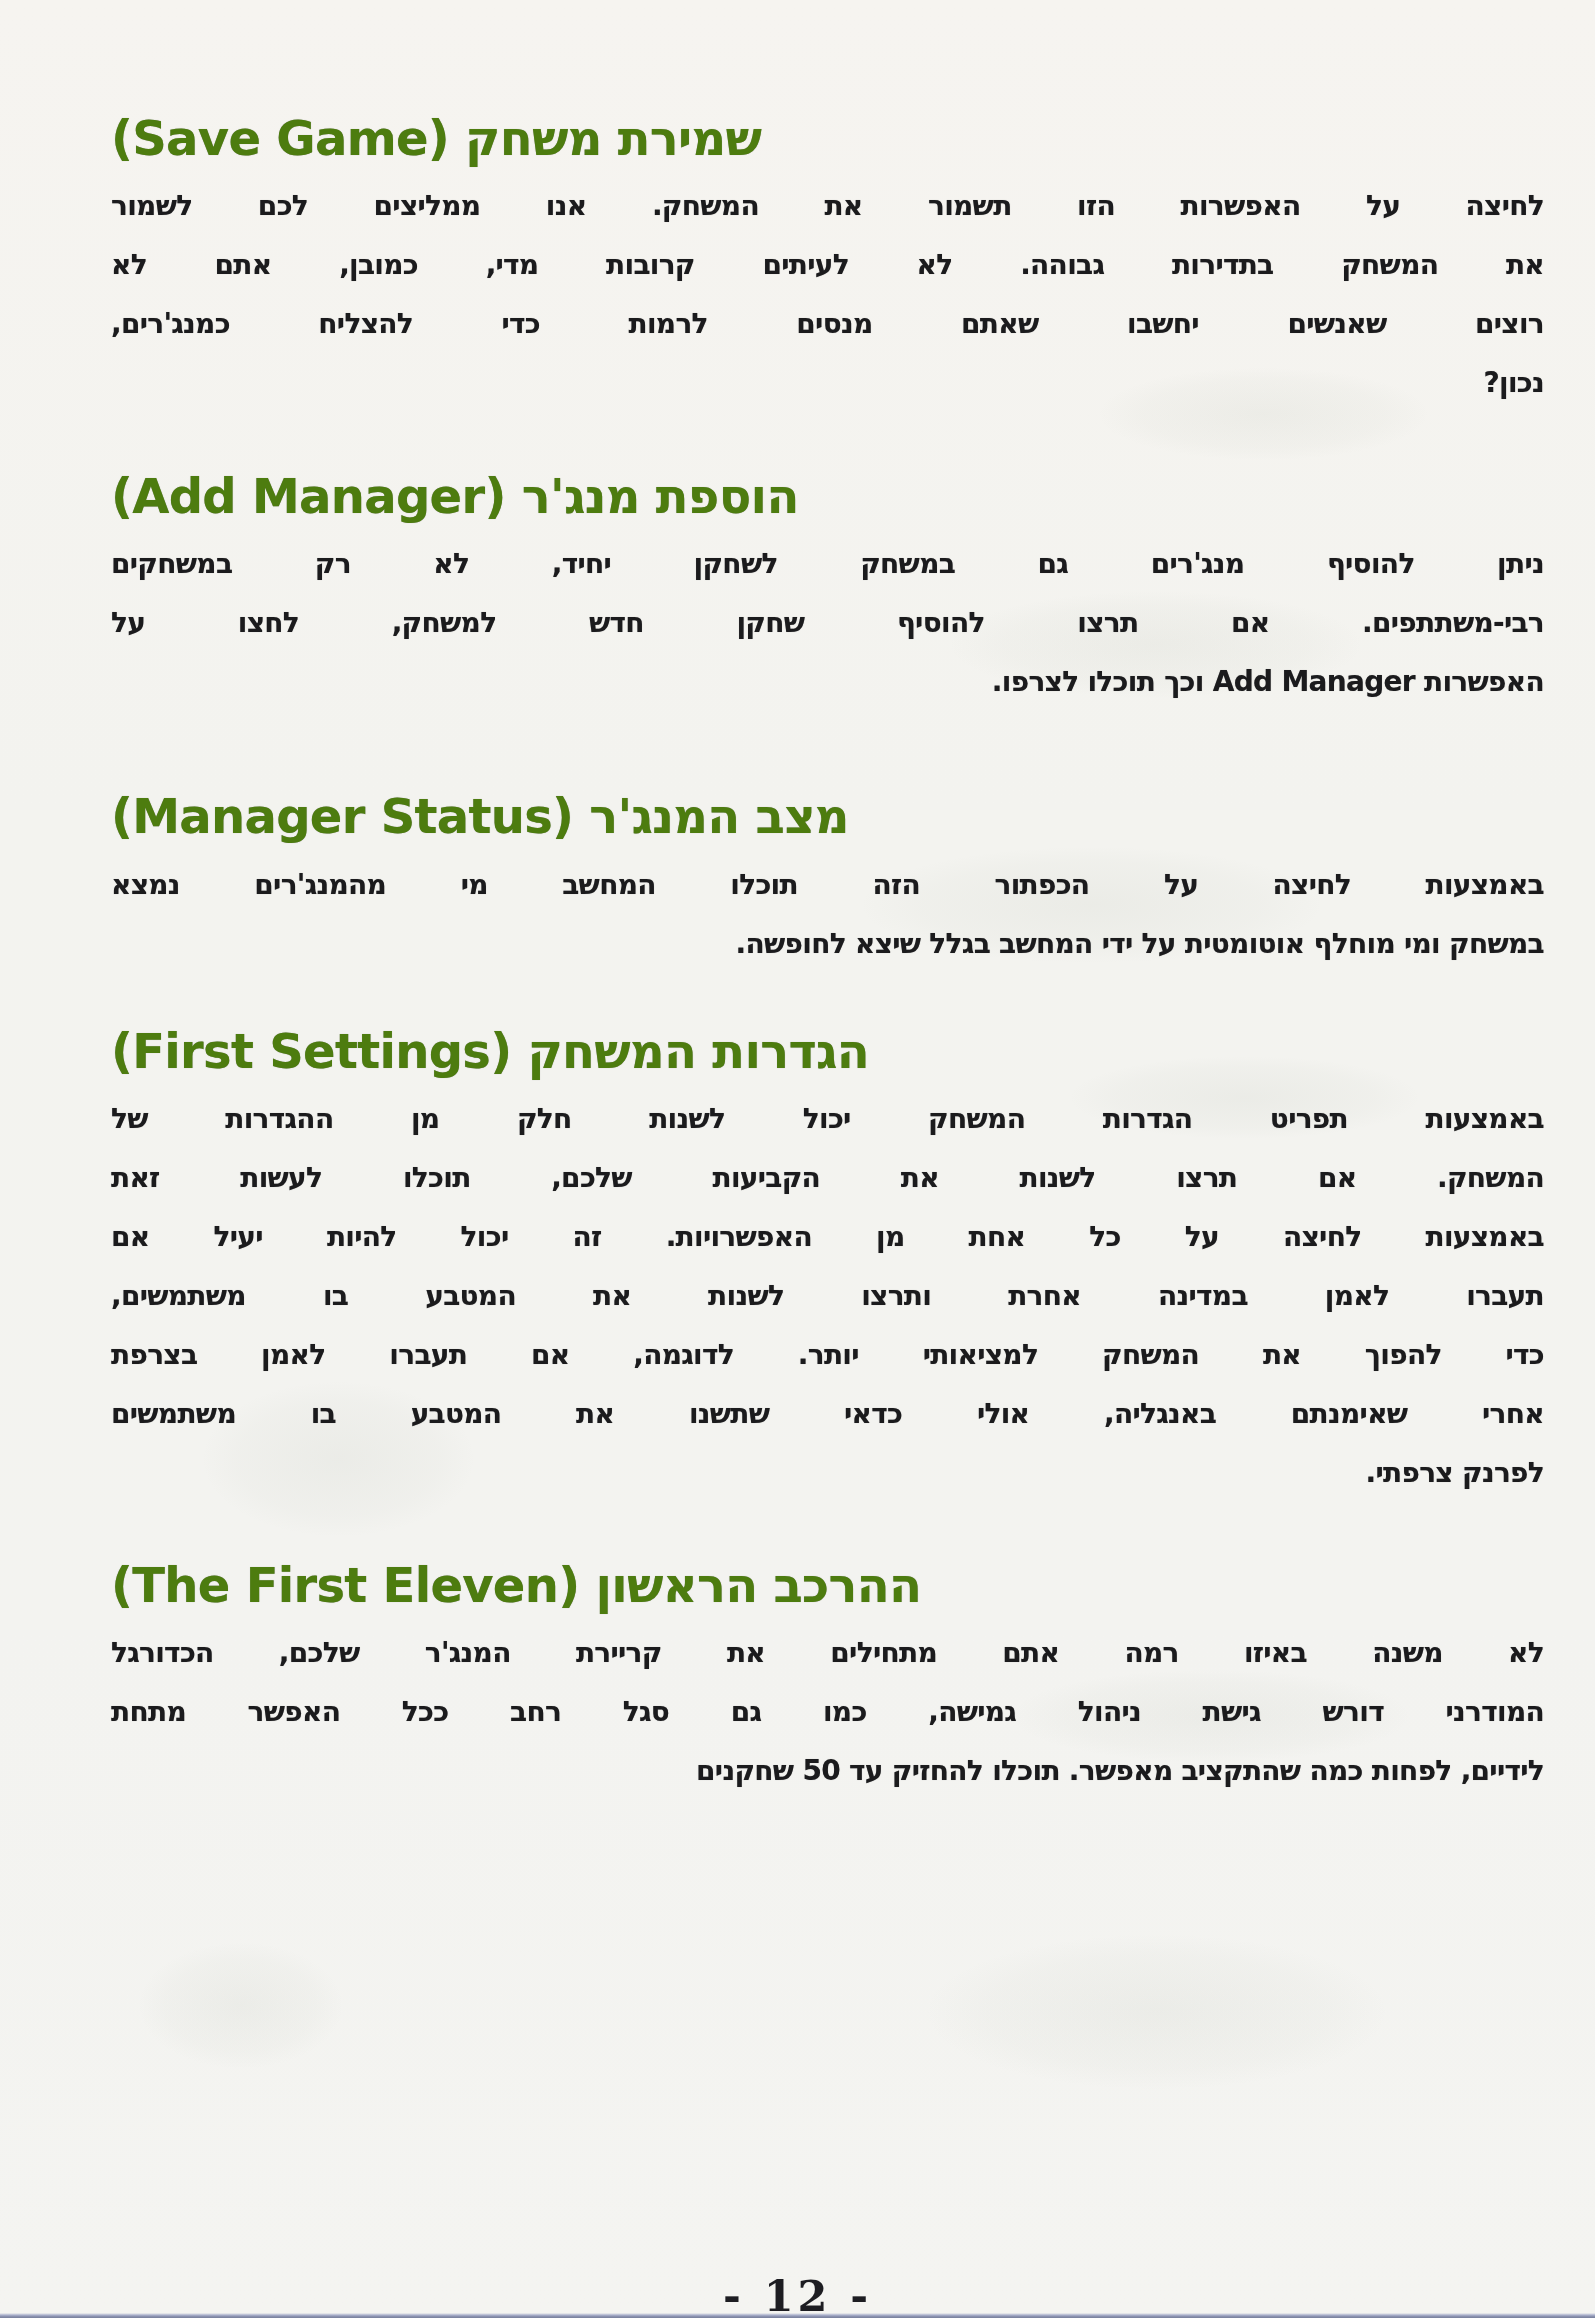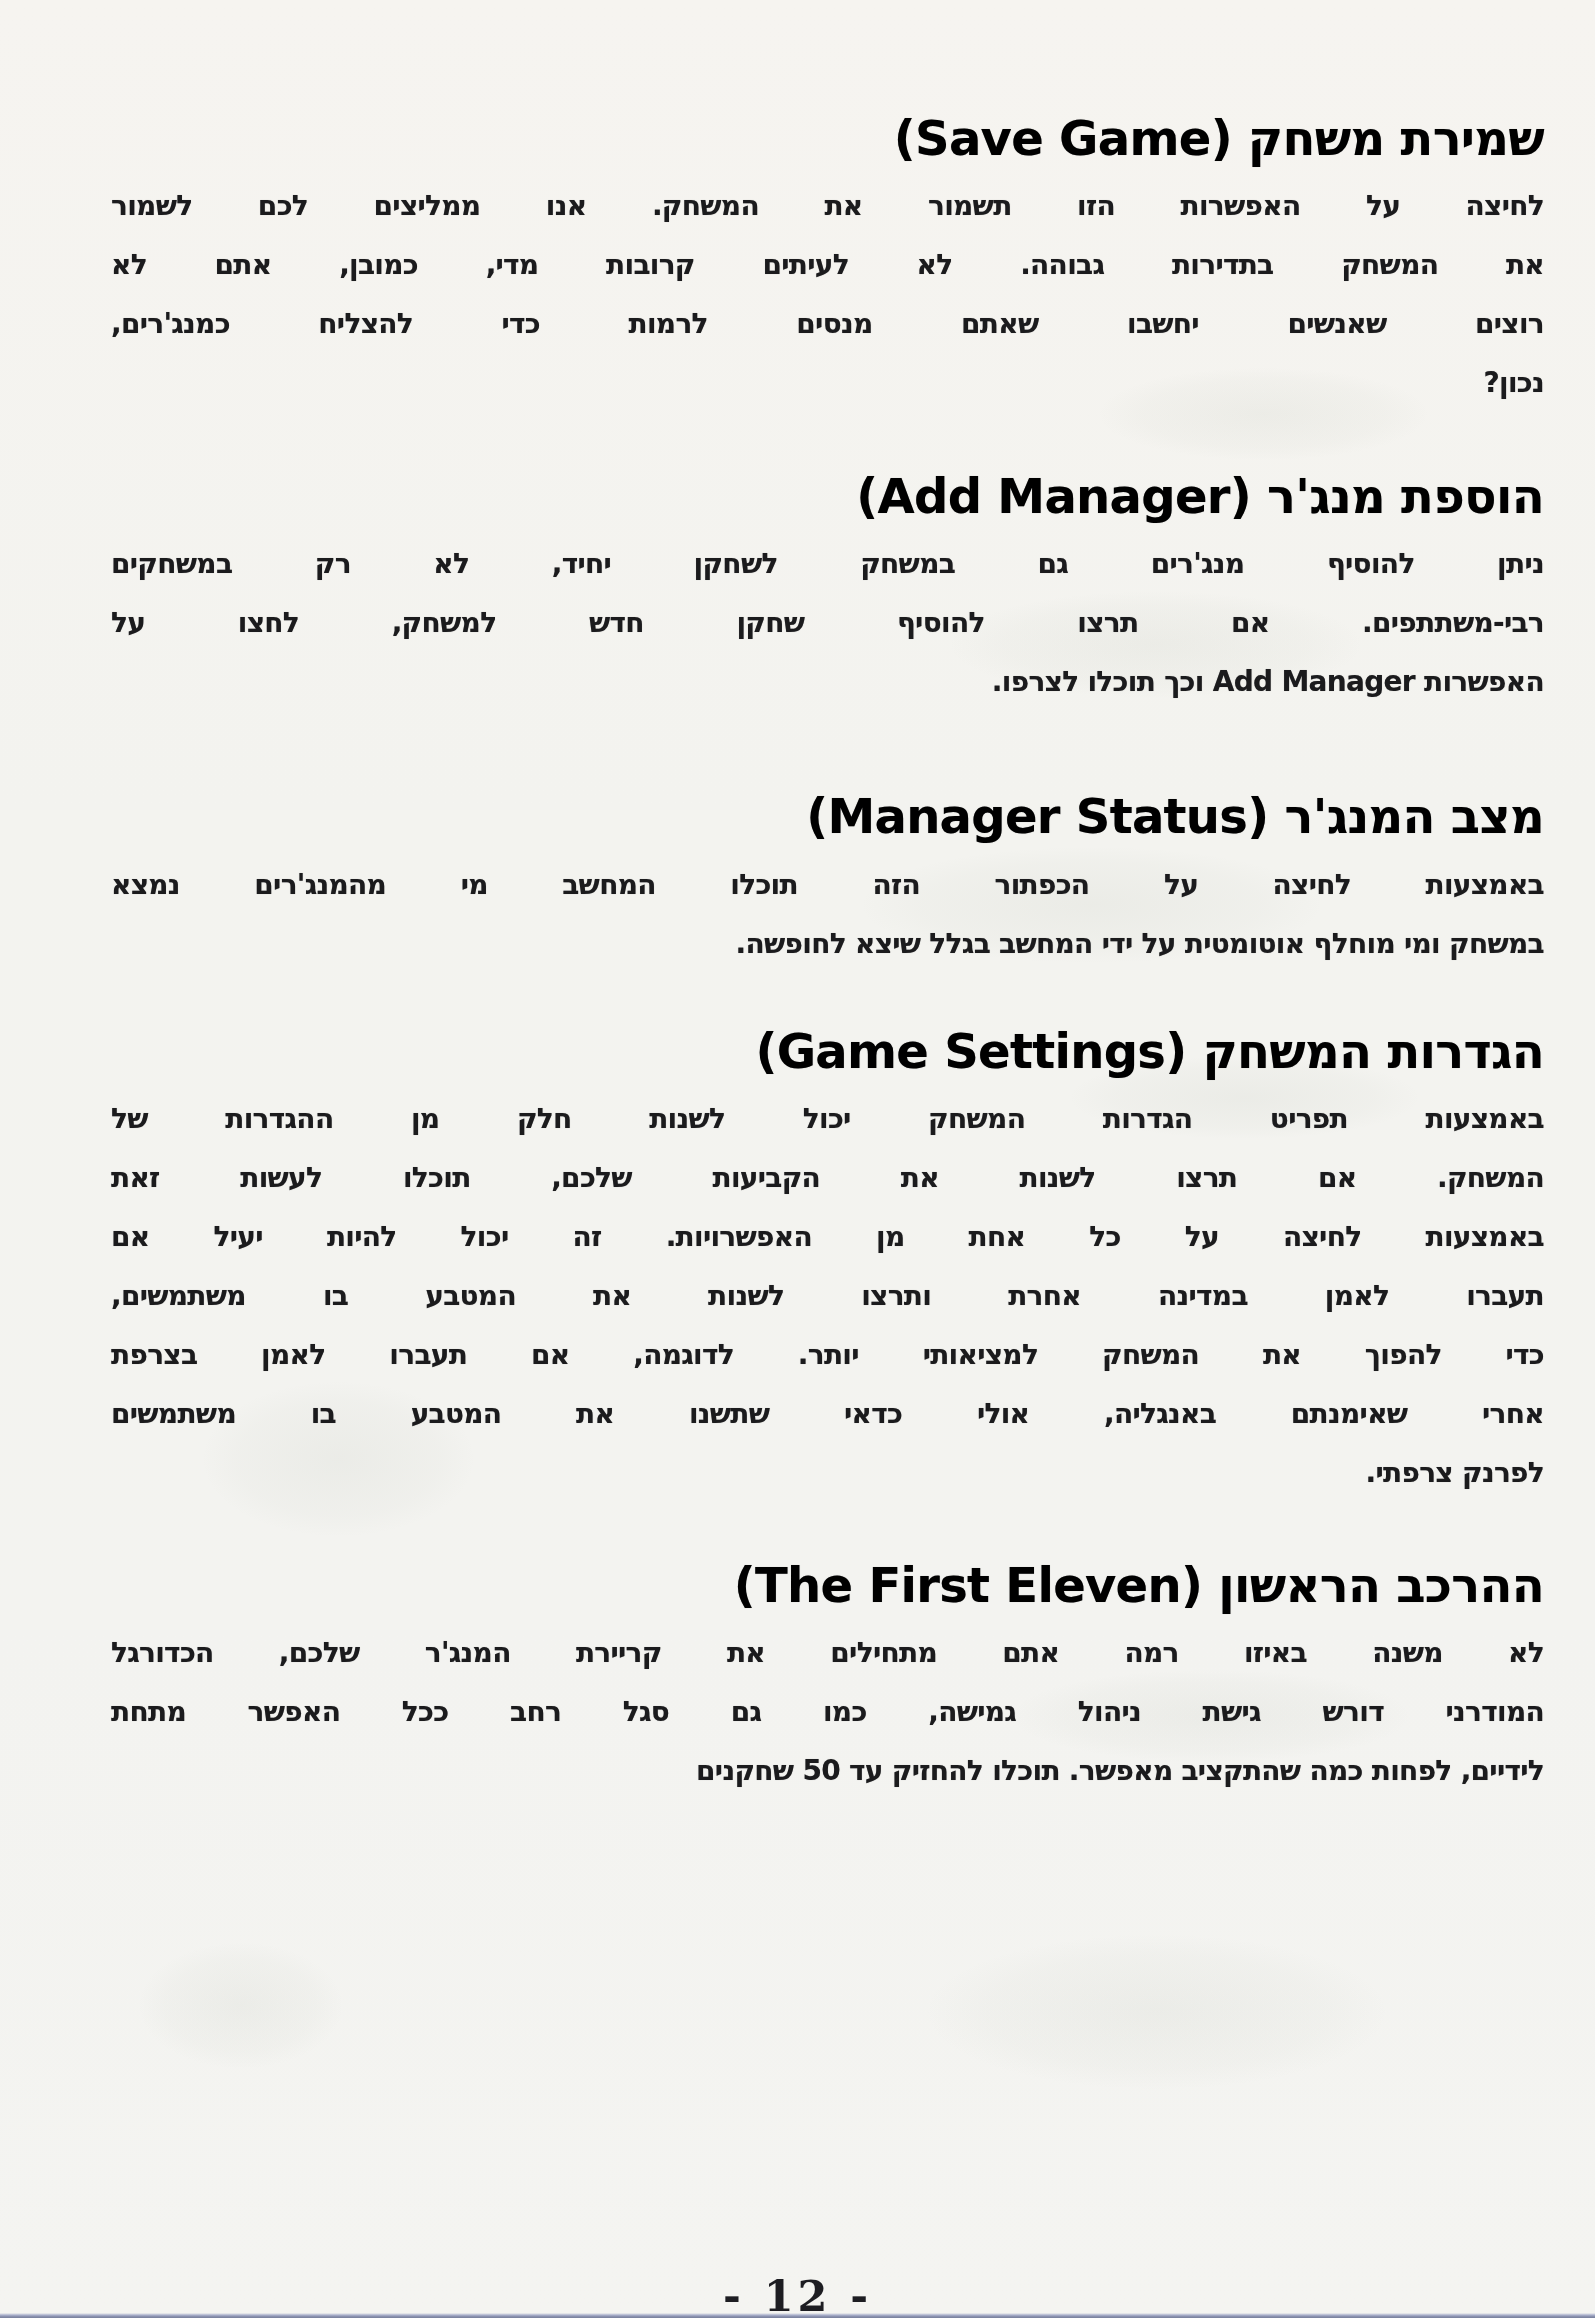--- a/index.html
+++ b/index.html
@@ -28,22 +28,22 @@
     direction: rtl;
     color: #1b1b1d;
     font-weight: 700;
     text-shadow: 0 0 0.7px rgba(20,20,25,0.45);
   }
   .ttl {
     margin: 0 0 5.2px 0;
     font-size: 48px;
     line-height: 65px;
     letter-spacing: -0.7px;
-    text-align: right;
-    color: #000000;
+    text-align: left;
+    color: #4d7c0f;
     white-space: nowrap;
   }
   .para { margin: 0; }
   .ln {
     font-size: 28px;
     line-height: 59px;
     letter-spacing: -0.7px;
     text-align: justify;
     text-align-last: justify;
     text-justify: inter-word;
@@ -107,21 +107,21 @@
 
     <section class="sec" style="margin-top:73px">
       <h2 class="ttl">מצב המנג'ר (Manager Status)</h2>
       <div class="para">
         <div class="ln">באמצעות לחיצה על הכפתור הזה תוכלו המחשב מי מהמנג'רים נמצא</div>
         <div class="ln last">במשחק ומי מוחלף אוטומטית על ידי המחשב בגלל שיצא לחופשה.</div>
       </div>
     </section>
 
     <section class="sec" style="margin-top:46px">
-      <h2 class="ttl">הגדרות המשחק (Game Settings)</h2>
+      <h2 class="ttl">הגדרות המשחק (First Settings)</h2>
       <div class="para">
         <div class="ln">באמצעות תפריט הגדרות המשחק יכול לשנות חלק מן ההגדרות של</div>
         <div class="ln">המשחק. אם תרצו לשנות את הקביעות שלכם, תוכלו לעשות זאת</div>
         <div class="ln">באמצעות לחיצה על כל אחת מן האפשרויות. זה יכול להיות יעיל אם</div>
         <div class="ln">תעברו לאמן במדינה אחרת ותרצו לשנות את המטבע בו משתמשים,</div>
         <div class="ln">כדי להפוך את המשחק למציאותי יותר. לדוגמה, אם תעברו לאמן בצרפת</div>
         <div class="ln">אחרי שאימנתם באנגליה, אולי כדאי שתשנו את המטבע בו משתמשים</div>
         <div class="ln last">לפרנק צרפתי.</div>
       </div>
     </section>

